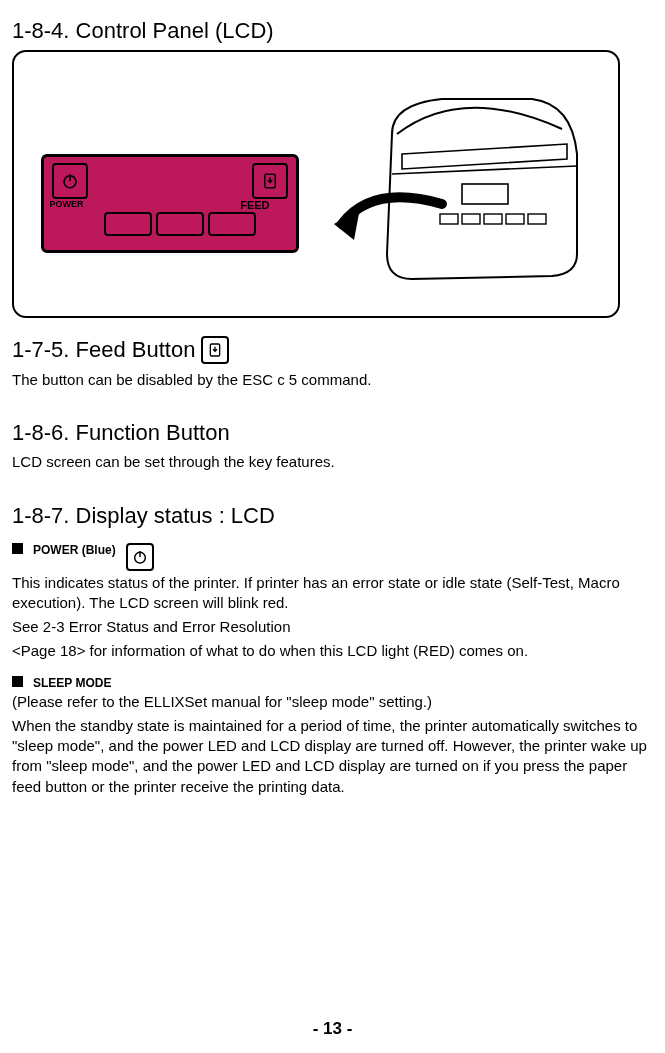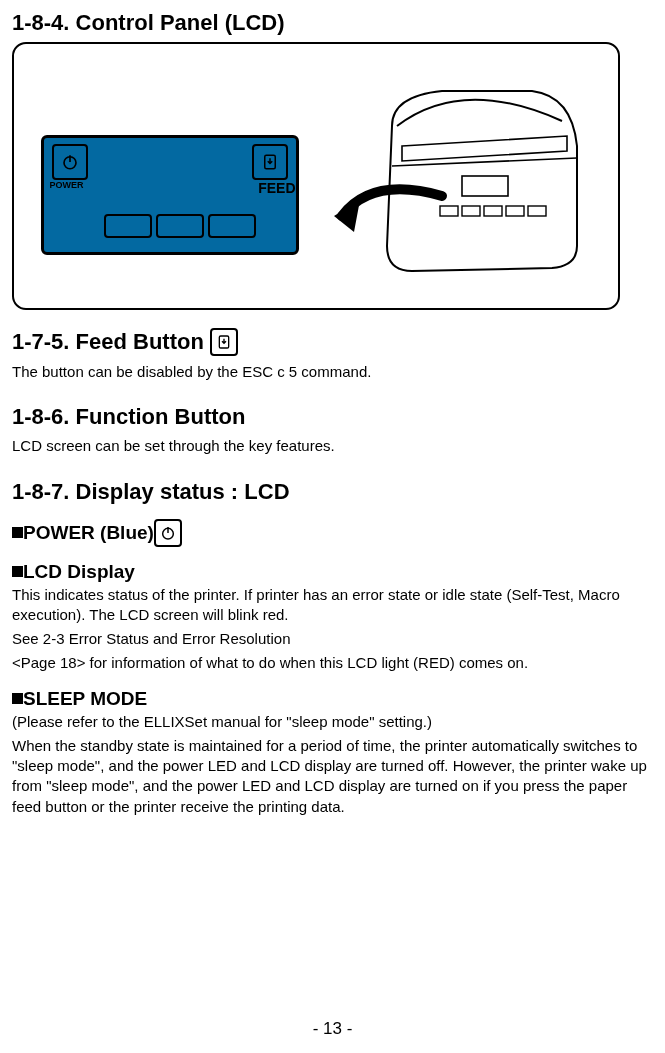--- a/index.html
+++ b/index.html
@@ -11,47 +11,47 @@
   }
   .page {
     width: 665px;
     min-height: 1053px;
     box-sizing: border-box;
     padding: 6px 12px 12px 12px;
     position: relative;
   }
   h2.h-sec {
     font-size: 22px;
-    font-weight: 700;
-    margin: 4px 0 6px 0;
+    font-weight: 400;
+    margin: 12px 0 6px 0;
     display: flex;
     align-items: center;
     gap: 6px;
   }
   .figure-box {
     border: 2px solid #000;
     border-radius: 14px;
     width: 608px;
     height: 268px;
     margin: 0 0 18px 0;
     display: flex;
     align-items: center;
     justify-content: space-around;
     padding: 10px;
     box-sizing: border-box;
   }
   .panel-left {
     width: 258px;
-    height: 120px;
+    height: 99px;
     border: 3px solid #000;
     border-radius: 6px;
     position: relative;
     margin-top: 38px;
     box-sizing: border-box;
-    background: #0369a1;
+    background: #be185d;
   }
   .pwr-btn {
     position: absolute;
     left: 8px; top: 6px;
     width: 32px; height: 32px;
     border: 2px solid #000;
     border-radius: 4px;
     display:flex; align-items:center; justify-content:center;
   }
   .feed-btn-sq {
@@ -62,22 +62,22 @@
     border-radius: 4px;
     display:flex; align-items:center; justify-content:center;
   }
   .lbl-power {
     position: absolute;
     left: 6px; top: 42px;
     font-size: 9px; font-weight: bold;
   }
   .lbl-feed {
     position: absolute;
-    right: 0; top: 42px;
-    font-size: 14px; font-weight: bold;
+    right: 26px; top: 42px;
+    font-size: 11px; font-weight: bold;
   }
   .fn-btn {
     position: absolute;
     bottom: 14px;
     width: 44px; height: 20px;
     border: 2px solid #000;
     border-radius: 4px;
   }
   .fn1 { left: 60px; }
   .fn2 { left: 112px; }
@@ -99,37 +99,39 @@
     vertical-align: middle;
   }
 
   p.body {
     font-size: 15px;
     line-height: 1.35;
     margin: 0 0 4px 0;
   }
   .bold { font-weight: normal; }
   .bullet-head {
-    font-size: 19px;
+    font-size: 12px;
     font-weight: bold;
     margin: 14px 0 2px 0;
     display: flex;
-    align-items: center;
+    align-items: flex-start;
+    gap: 10px;
   }
   .bullet-sq {
     display:inline-block;
     width:11px; height:11px;
     background:#000;
   }
   .pagenum {
     position: absolute;
     bottom: 14px;
     width: 641px;
     text-align: center;
     font-size: 17px;
+    font-weight: bold;
   }
   .spacer { height: 14px; }
 </style>
 </head>
 <body>
 
 <div class="page">
 
   <h2 class="h-sec">1-8-4. Control Panel (LCD)</h2>
 
@@ -205,24 +207,20 @@
     <span class="bullet-sq"></span>
     <span>POWER (Blue)</span>
     <span class="icon-box">
       <svg width="16" height="16" viewBox="0 0 24 24">
         <circle cx="12" cy="13" r="8" fill="none" stroke="#000" stroke-width="2.2"></circle>
         <line x1="12" y1="3" x2="12" y2="12" stroke="#000" stroke-width="2.2"></line>
       </svg>
     </span>
   </div>
 
-  <div class="bullet-head">
-    <span class="bullet-sq"></span>
-    <span>LCD Display</span>
-  </div>
   <p class="body">This indicates status of the printer. If printer has an error state or idle state (Self-Test, Macro execution). The LCD screen will blink red.</p>
   <p class="body">
     <span>See </span><span class="bold">2-3 Error Status and Error Resolution</span>
   </p>
   <p class="body">&lt;Page 18&gt; for information of what to do when this LCD light (RED) comes on.</p>
 
   <div class="bullet-head">
     <span class="bullet-sq"></span>
     <span>SLEEP MODE</span>
   </div>

